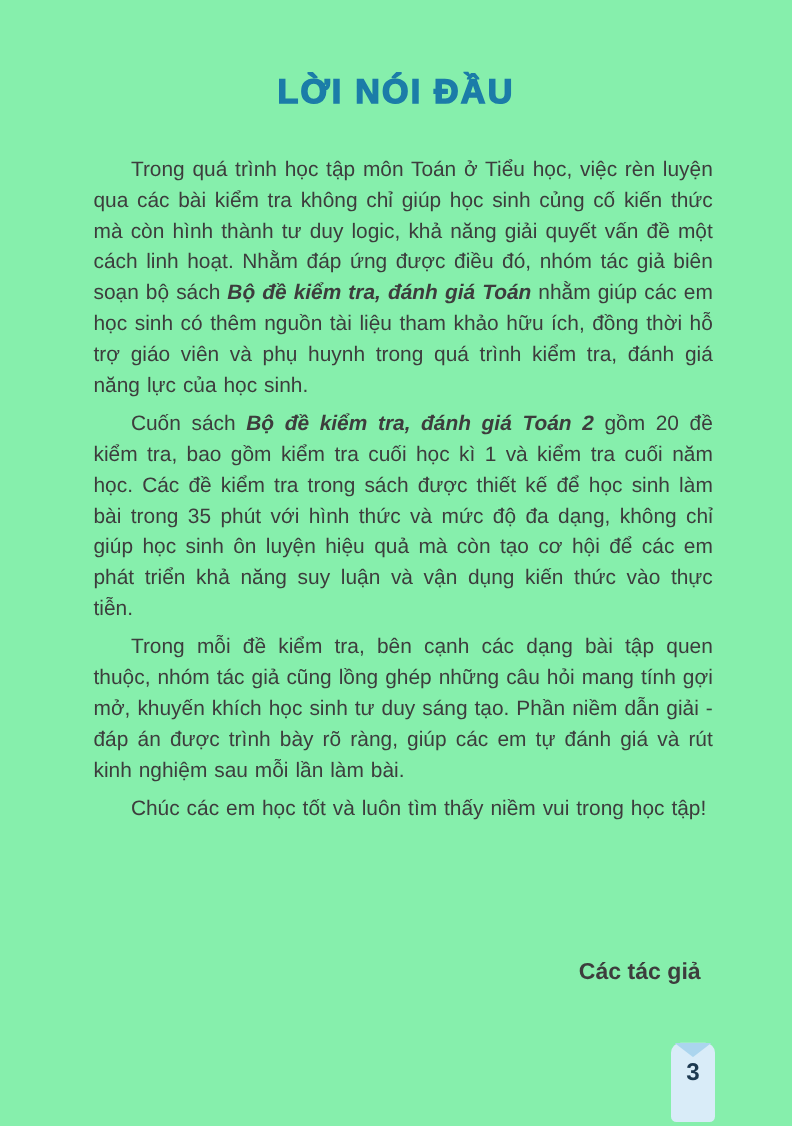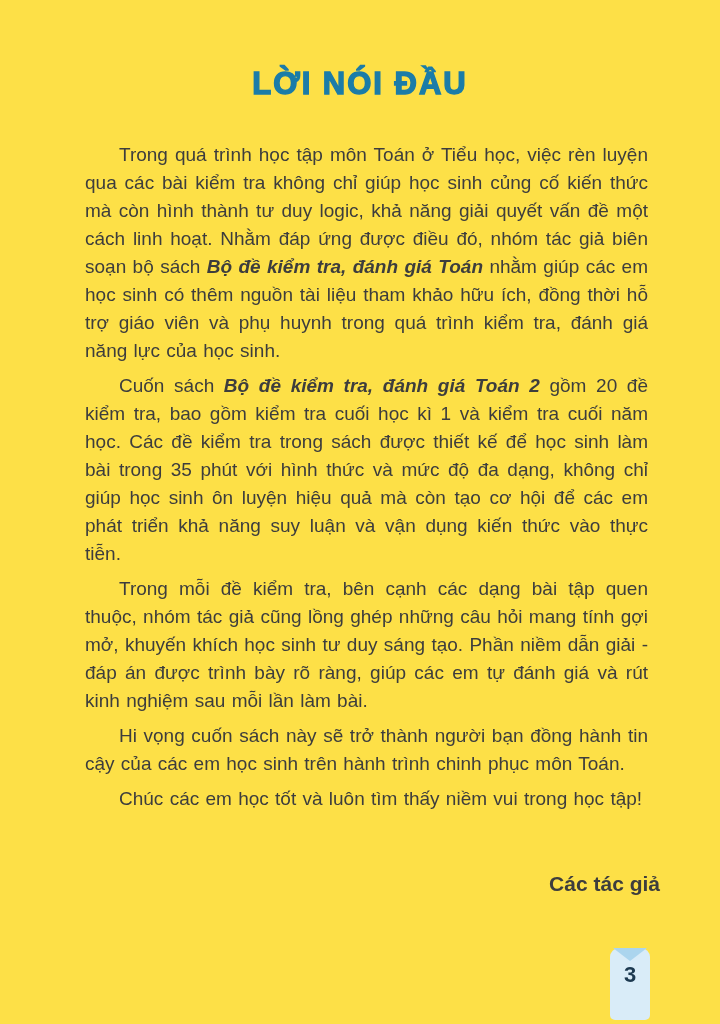--- a/index.html
+++ b/index.html
@@ -4,21 +4,21 @@
 <style>
   html, body {
     margin: 0;
     padding: 0;
     background: #ffffff;
   }
   .page {
     position: relative;
     width: 720px;
     height: 1024px;
-    background: #fde047;
+    background: #86efac;
     overflow: hidden;
     font-family: "Liberation Sans", sans-serif;
   }
   .title {
     margin: 0;
     position: absolute;
     top: 66px;
     left: 0;
     width: 100%;
     text-align: center;
@@ -42,21 +42,21 @@
     margin: 0 0 7px 0;
     text-indent: 34px;
   }
   .seg-bold-italic {
     font-weight: bold;
     font-style: italic;
   }
   .signature {
     position: absolute;
     top: 872px;
-    left: 97px;
+    left: 74px;
     width: 563px;
     text-align: right;
     font-size: 21px;
     font-weight: bold;
   }
   .page-tab {
     position: absolute;
     right: 70px;
     bottom: 4px;
     width: 40px;
@@ -84,21 +84,20 @@
 </head>
 <body>
 
 <div class="page">
   <h1 class="title" style="color: rgb(27, 124, 168);">LỜI NÓI ĐẦU</h1>
 
   <div class="body-text" id="paragraphs" style="color: rgb(61, 61, 61);">
       <p><span class="seg-normal">Trong quá trình học tập môn Toán ở Tiểu học, việc rèn luyện qua các bài kiểm tra không chỉ giúp học sinh củng cố kiến thức mà còn hình thành tư duy logic, khả năng giải quyết vấn đề một cách linh hoạt. Nhằm đáp ứng được điều đó, nhóm tác giả biên soạn bộ sách </span><span class="seg-bold-italic">Bộ đề kiểm tra, đánh giá Toán</span><span class="seg-normal"> nhằm giúp các em học sinh có thêm nguồn tài liệu tham khảo hữu ích, đồng thời hỗ trợ giáo viên và phụ huynh trong quá trình kiểm tra, đánh giá năng lực của học sinh.</span></p>
       <p><span class="seg-normal">Cuốn sách </span><span class="seg-bold-italic">Bộ đề kiểm tra, đánh giá Toán 2</span><span class="seg-normal"> gồm 20 đề kiểm tra, bao gồm kiểm tra cuối học kì 1 và kiểm tra cuối năm học. Các đề kiểm tra trong sách được thiết kế để học sinh làm bài trong 35 phút với hình thức và mức độ đa dạng, không chỉ giúp học sinh ôn luyện hiệu quả mà còn tạo cơ hội để các em phát triển khả năng suy luận và vận dụng kiến thức vào thực tiễn.</span></p>
       <p><span class="seg-normal">Trong mỗi đề kiểm tra, bên cạnh các dạng bài tập quen thuộc, nhóm tác giả cũng lồng ghép những câu hỏi mang tính gợi mở, khuyến khích học sinh tư duy sáng tạo. Phần niềm dẫn giải - đáp án được trình bày rõ ràng, giúp các em tự đánh giá và rút kinh nghiệm sau mỗi lần làm bài.</span></p>
-      <p><span class="seg-normal">Hi vọng cuốn sách này sẽ trở thành người bạn đồng hành tin cậy của các em học sinh trên hành trình chinh phục môn Toán.</span></p>
       <p><span class="seg-normal">Chúc các em học tốt và luôn tìm thấy niềm vui trong học tập!</span></p>
     </div>
 
   <div class="signature" style="color: rgb(61, 61, 61);">Các tác giả</div>
 
   <div class="page-tab" style="background: rgb(217, 236, 248);">
     <div class="chev" style="background: rgb(171, 213, 238);"></div>
     <span class="num" style="color: rgb(28, 57, 80);">3</span>
   </div>
 </div>

